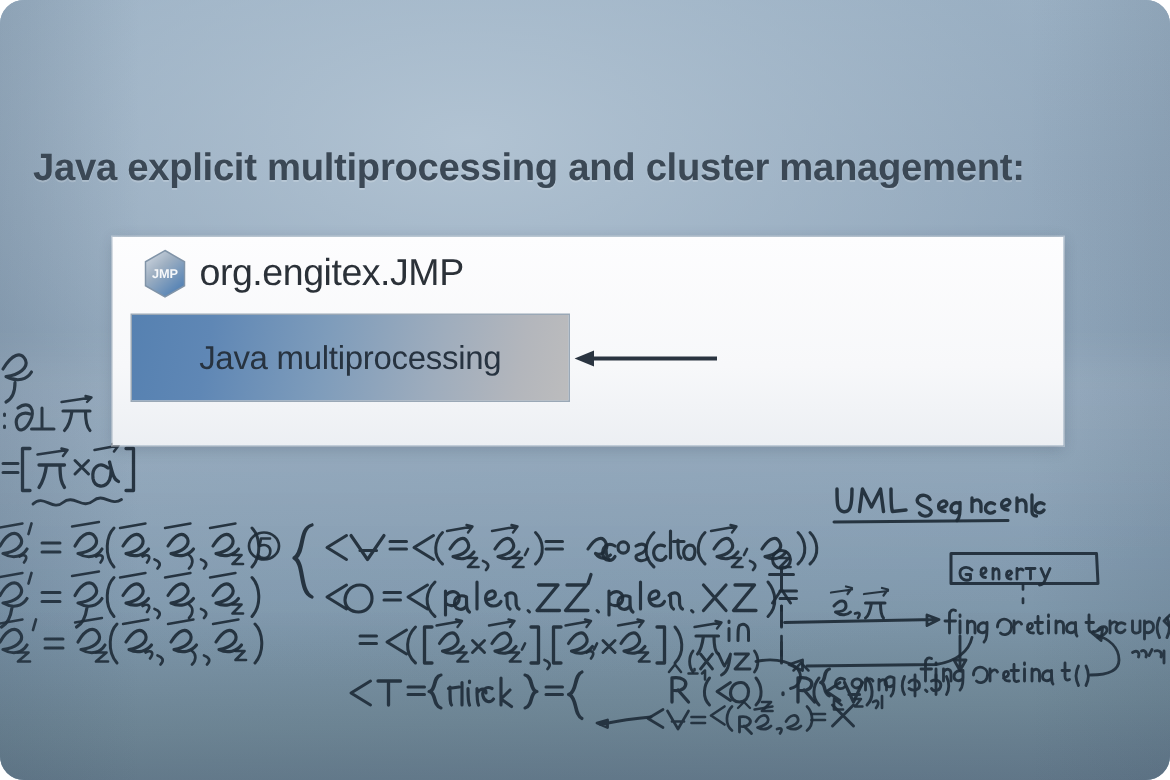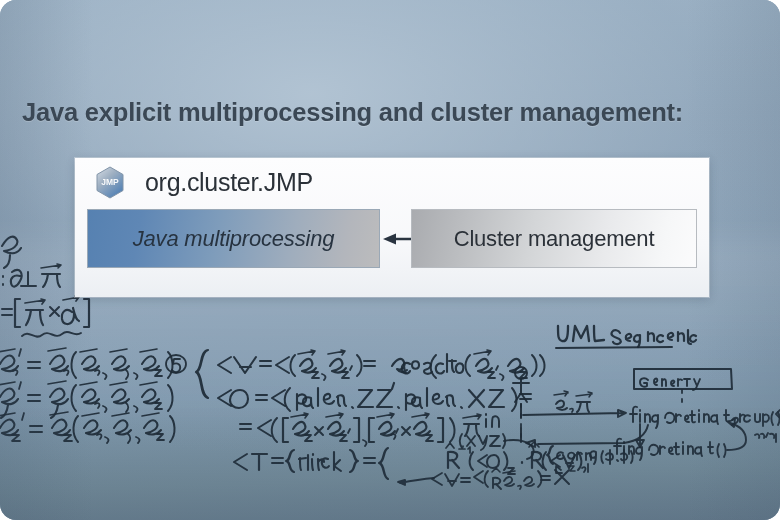--- a/index.html
+++ b/index.html
@@ -84,21 +84,21 @@
     height: 139px;
     background: linear-gradient(180deg, #fdfdfe 0%, #f7f8fa 62%, #eceff3 100%);
     box-shadow: 0 2px 9px rgba(35,52,70,0.22), 0 0 0 1px rgba(255,255,255,0.35);
   }
   .panel-header {
     position: absolute;
     left: 20px;
     top: 8px;
     display: flex;
     align-items: center;
-    gap: 20px;
+    gap: 8px;
   }
   .logo-hex {
     position: relative;
     width: 30px;
     height: 33px;
     flex: 0 0 auto;
   }
   .logo-hex svg { display: block; }
   .pkg-name {
     font-size: 25px;
@@ -128,21 +128,20 @@
     letter-spacing: -0.2px;
     white-space: nowrap;
     box-sizing: border-box;
   }
   .node-left {
     left: 0;
     width: 293px;
     background: linear-gradient(100deg, #5681b1 0%, #5f87b5 18%, #7e9cbb 44%, #9fadbd 70%, #b3b6bc 88%, #bcbcbd 100%);
     border: 1px solid #9aa8b6;
     color: #273340;
-    font-style: italic;
   }
   .node-right {
     right: 0;
     width: 286px;
     background: linear-gradient(100deg, #a9abaf 0%, #b9bbbe 16%, #d3d5d7 42%, #e9eaec 68%, #f6f7f8 88%, #fbfbfc 100%);
     border: 1px solid #b7bbc0;
     color: #2b3138;
   }
   .connector {
     position: absolute;
@@ -505,34 +504,31 @@
             <linearGradient id="hexg" x1="0" y1="0" x2="0.75" y2="1">
               <stop offset="0%" stop-color="#d8dee6"></stop>
               <stop offset="42%" stop-color="#9fb0c2"></stop>
               <stop offset="100%" stop-color="#4f7fb4"></stop>
             </linearGradient>
           </defs>
           <polygon points="15,1 28,8.5 28,24.5 15,32 2,24.5 2,8.5" fill="url(#hexg)" stroke="#8194a8" stroke-width="1"></polygon>
           <text x="15" y="19" text-anchor="middle" font-family="Liberation Sans, sans-serif" font-size="8.5" font-weight="bold" fill="#ffffff" opacity="0.92">JMP</text>
         </svg>
       </span>
-      <span class="pkg-name">org.cluster.JMP</span>
+      <span class="pkg-name">org.engitex.JMP</span>
     </div>
 
     <div class="diagram">
       <div class="node node-left">
         <span>Java multiprocessing</span>
       </div>
 
       <span class="connector">
         <svg width="95" height="12" viewBox="0 0 95 12" xmlns="http://www.w3.org/2000/svg">
           <line x1="12" y1="6" x2="95" y2="6" stroke="#2a3440" stroke-width="2.6"></line>
           <polygon points="0,6 13,0.6 13,11.4" fill="#2a3440"></polygon>
         </svg>
       </span>
 
-      <div class="node node-right">
-        <span>Cluster management</span>
-      </div>
     </div>
   </div>
 
 </div>
 
 </body></html>

